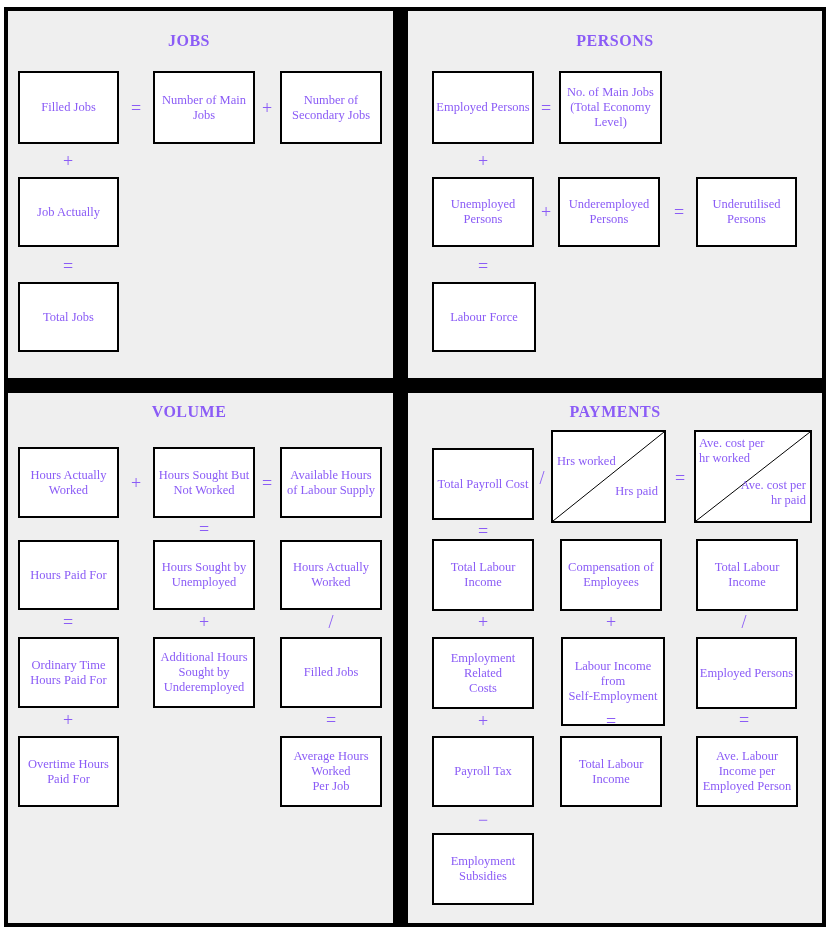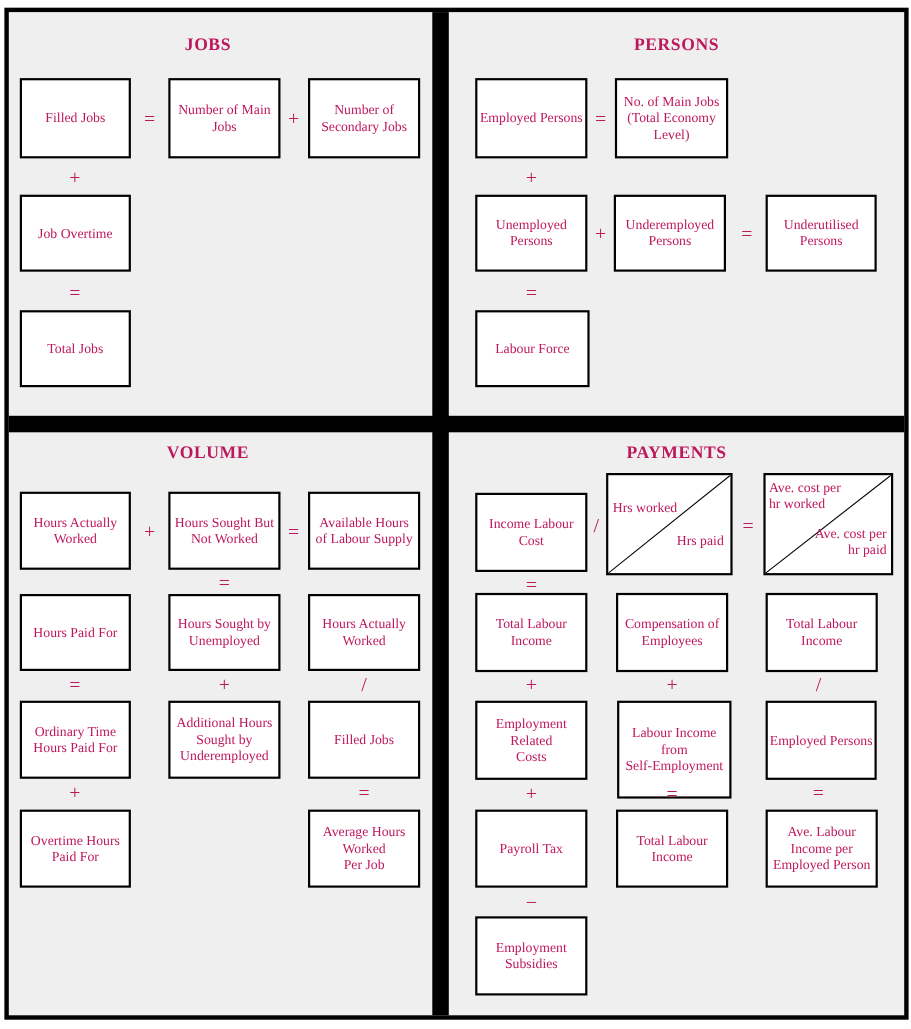--- a/index.html
+++ b/index.html
@@ -1,19 +1,19 @@
 <!DOCTYPE html>
 <html><head>
 <meta charset="utf-8">
 <style>
   * { margin:0; padding:0; box-sizing:border-box; }
   html,body { background:#ffffff; }
   .page {
     position:relative; width:828px; height:935px; background:#ffffff;
-    font-family:"Liberation Serif","DejaVu Serif",serif; color:#be185d;
+    font-family:"Liberation Serif","DejaVu Serif",serif; color:#8b5cf6;
   }
   .frame {
     position:absolute; left:4px; top:7px; width:822px; height:920px;
     border:4px solid #000; background:#efefef;
   }
   .bar { position:absolute; background:#000; }
   .bar-v { left:393px; top:11px; width:15px; height:912px; }
   .bar-h { left:8px; top:378px; width:814px; height:15px; }
   .q-title {
     position:absolute; text-align:center; font-weight:bold; font-size:16px;
@@ -52,21 +52,21 @@
     <span class="box-label">Number of Main
 Jobs</span>
   </div>
   <div class="op" style="left:267px;top:108px">+</div>
   <div class="box" style="left:280px;top:71px;width:102px;height:73px">
     <span class="box-label">Number of
 Secondary Jobs</span>
   </div>
   <div class="op" style="left:68px;top:161px">+</div>
   <div class="box" style="left:18px;top:177px;width:101px;height:70px">
-    <span class="box-label">Job Overtime</span>
+    <span class="box-label">Job Actually</span>
   </div>
   <div class="op" style="left:68px;top:266px">=</div>
   <div class="box" style="left:18px;top:282px;width:101px;height:70px">
     <span class="box-label">Total Jobs</span>
   </div>
 
   <div class="q-title" style="left:420px;top:31px;width:390px">PERSONS</div>
 
   <div class="box" style="left:432px;top:71px;width:102px;height:73px">
     <span class="box-label">Employed Persons</span>
@@ -154,21 +154,21 @@
   </div>
   <div class="box" style="left:280px;top:736px;width:102px;height:71px">
     <span class="box-label">Average Hours
 Worked
 Per Job</span>
   </div>
 
   <div class="q-title" style="left:420px;top:402px;width:390px">PAYMENTS</div>
 
   <div class="box" style="left:432px;top:448px;width:102px;height:72px">
-    <span class="box-label">Income Labour Cost</span>
+    <span class="box-label">Total Payroll Cost</span>
   </div>
   <div class="op" style="left:542px;top:478px">/</div>
 
   <div class="box diag" style="left:551px;top:430px;width:115px;height:93px">
     <svg viewBox="0 0 100 100" preserveAspectRatio="none">
       <line x1="0" y1="100" x2="100" y2="0" stroke="#000" stroke-width="1" vector-effect="non-scaling-stroke"></line>
     </svg>
     <span class="diag-tl" style="left:4px;top:22px">Hrs worked</span>
     <span class="diag-br" style="right:6px;top:52px">Hrs paid</span>
   </div>

